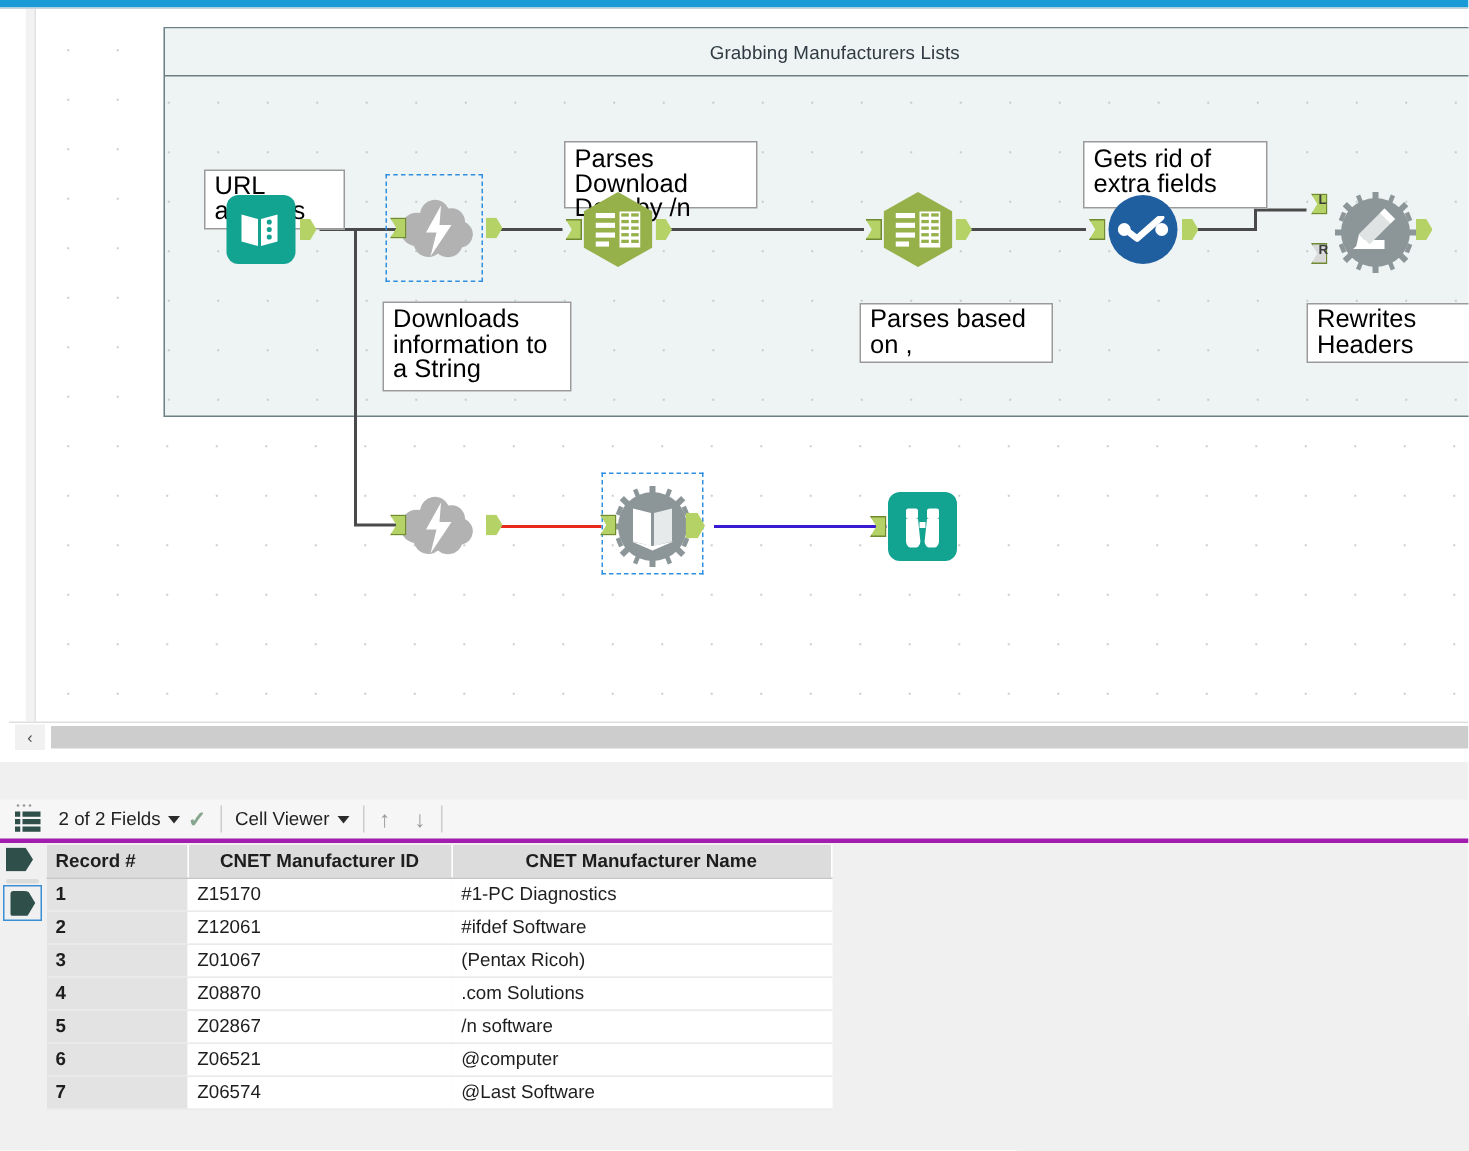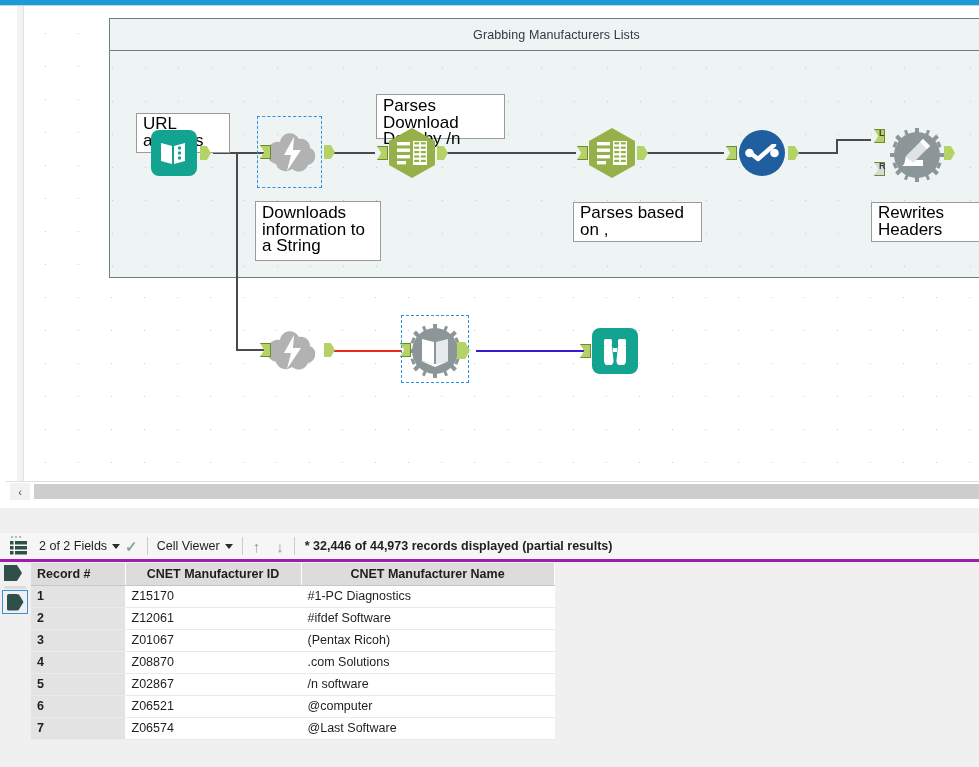--- a/index.html
+++ b/index.html
@@ -186,20 +186,23 @@
     </div>
 
     <div class="note" style="left:359px;top:72px;width:129px;height:45px;">
       <span>Parses Download Data by /n</span>
     </div>
 
     <div class="note tight" style="left:556px;top:180px;width:129px;">
       <span>Parses based on ,</span>
     </div>
 
+    <div class="note" style="left:705px;top:72px;width:123px;height:45px;">
+      <span>Gets rid of extra fields</span>
+    </div>
 
     <div class="note tight" style="left:854px;top:180px;width:140px;">
       <span>Rewrites Headers</span>
     </div>
 
     <div class="tool" style="left:134px;top:124px;">
       <div class="ic-teal-sq">
         <svg width="30" height="28" viewBox="0 0 30 28">
           <path d="M2 4 L13 7 L13 25 L2 22 Z" fill="#ffffff"></path>
           <path d="M15 7 L26 4 L26 22 L15 25 Z" fill="#ffffff"></path>
@@ -462,21 +465,20 @@
         <span class="caret"></span>
       </div>
 
       <div class="tb-div"></div>
 
       <span class="arrow-btn">↑</span>
       <span class="arrow-btn">↓</span>
 
       <div class="tb-div"></div>
 
-      <span class="tb-status">* 32,446 of 44,973 records displayed (partial results)</span>
     </div>
 
     <div class="grid">
 
       <div class="grid-gutter">
         <div class="gut-head">
           <div class="pent"></div>
         </div>
         <div class="gut-line"></div>
         <div class="gut-sel">

